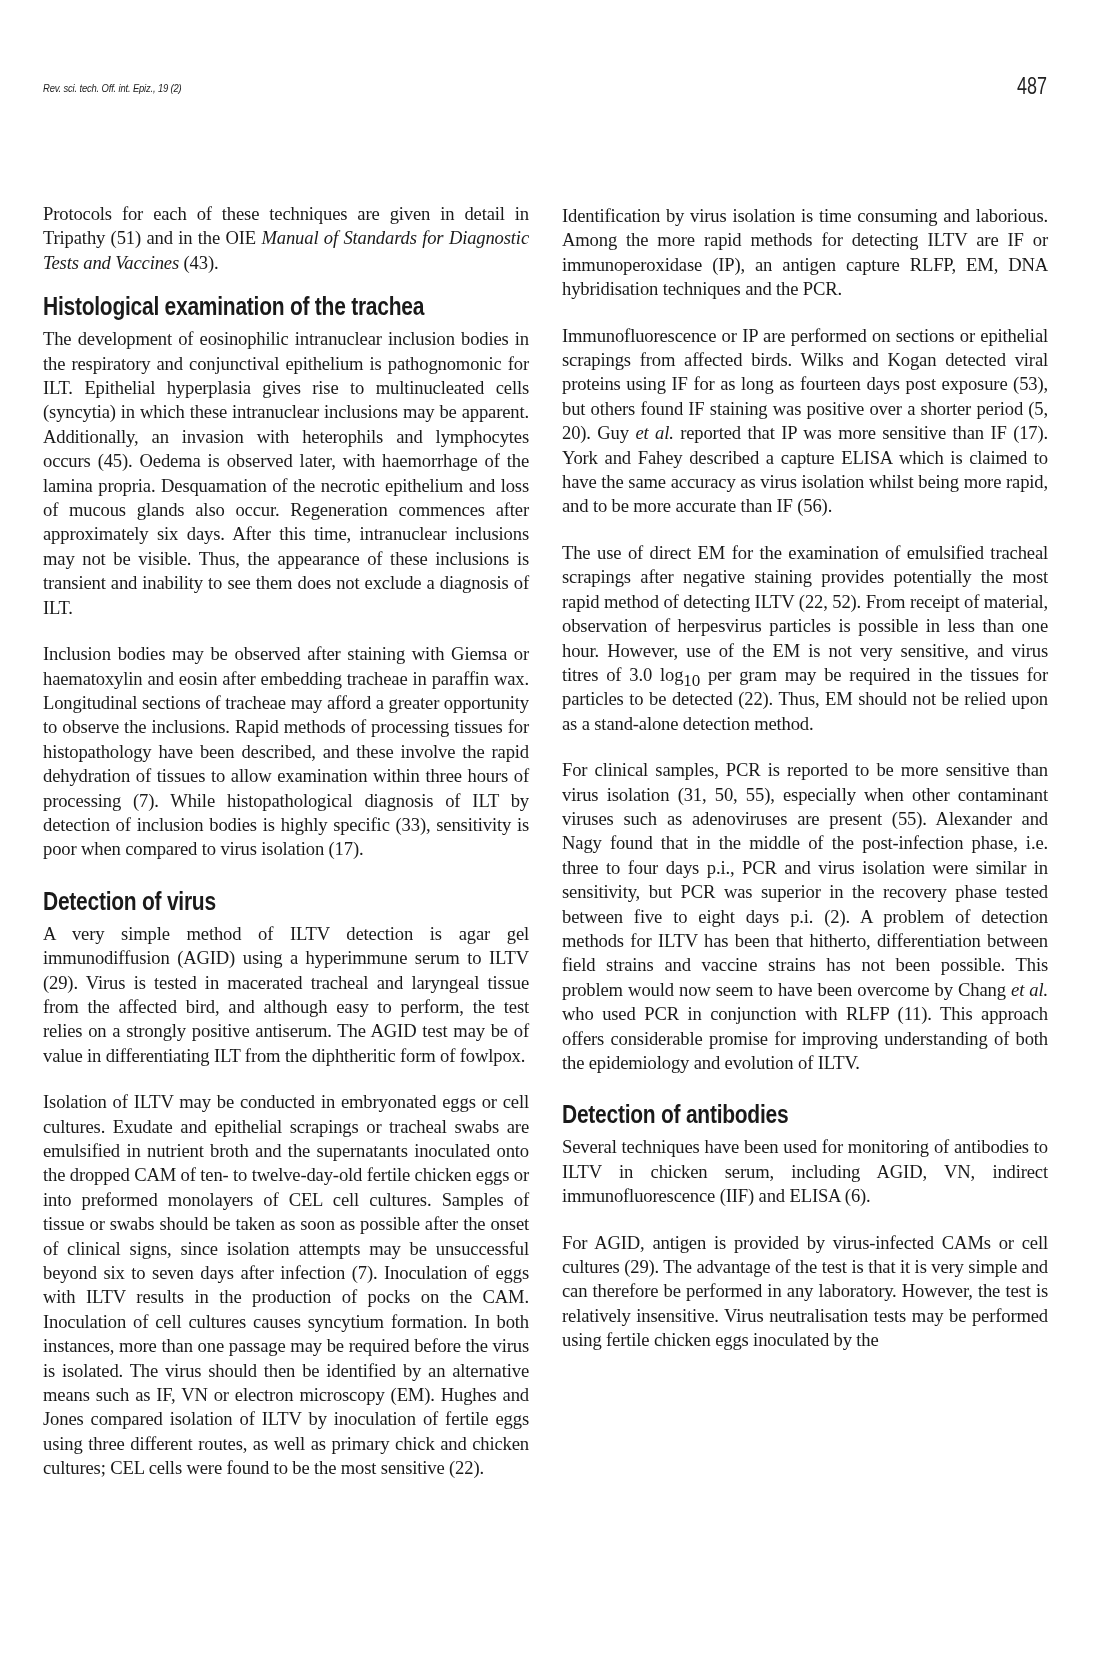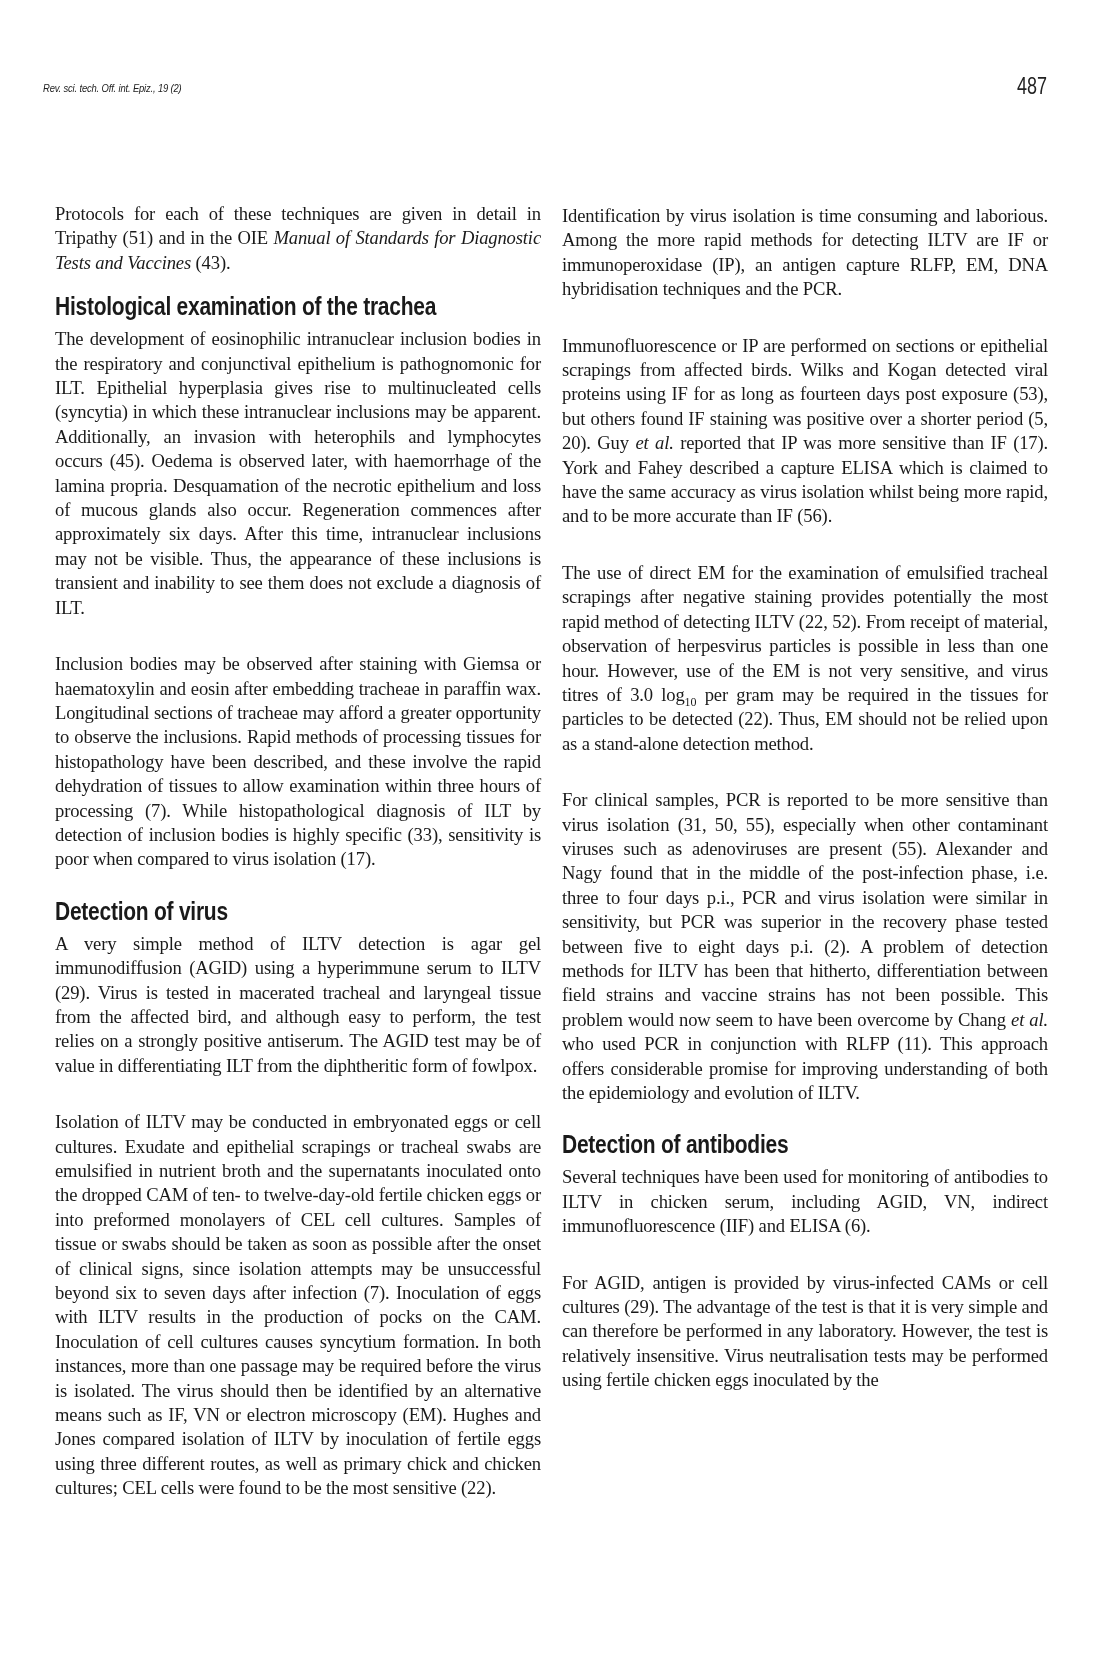--- a/index.html
+++ b/index.html
@@ -15,40 +15,40 @@
     transform: scaleX(0.82); transform-origin: left center;
     color: #222;
   }
   .page-number {
     position: absolute; right: 58px; top: 72px;
     font-family: "Liberation Sans", sans-serif;
     font-size: 24px; transform: scaleX(0.75); transform-origin: right center;
     color: #222;
   }
   .column { position: absolute; width: 486px; }
-  .col-left { left: 55px; top: 202px; }
+  .col-left { left: 43px; top: 202px; }
   .col-right { left: 562px; top: 204px; }
   p {
     margin: 0; font-family: "Liberation Serif", serif;
     font-size: 18.6px; line-height: 24.4px; text-align: justify;
     letter-spacing: -0.15px;
   }
-  p + p { margin-top: 32px; }
+  p + p { margin-top: 22px; }
   h2 {
     margin: 0;
     font-family: "Liberation Sans", sans-serif; font-weight: bold;
     font-size: 25px; line-height: 30px; letter-spacing: -0.3px;
     transform: scaleX(0.84); transform-origin: left center;
     white-space: nowrap;
   }
   .h-gap-before { margin-top: 16px; }
   .h-gap-after { margin-bottom: 6px; }
   .section-gap { margin-top: 24px; }
   i { font-style: italic; }
-  sub { font-size: 12px; line-height: 0; }
+  sub { font-size: 17px; line-height: 0; }
 </style>
 </head>
 <body>
 
 <div class="running-head">Rev. sci. tech. Off. int. Epiz., 19 (2)</div>
 <div class="page-number">487</div>
 
 <div class="column col-left">
   <p><span>Protocols for each of these techniques are given in detail in Tripathy (51) and in the OIE </span><i>Manual of Standards for Diagnostic Tests and Vaccines</i><span> (43).</span></p>
 

